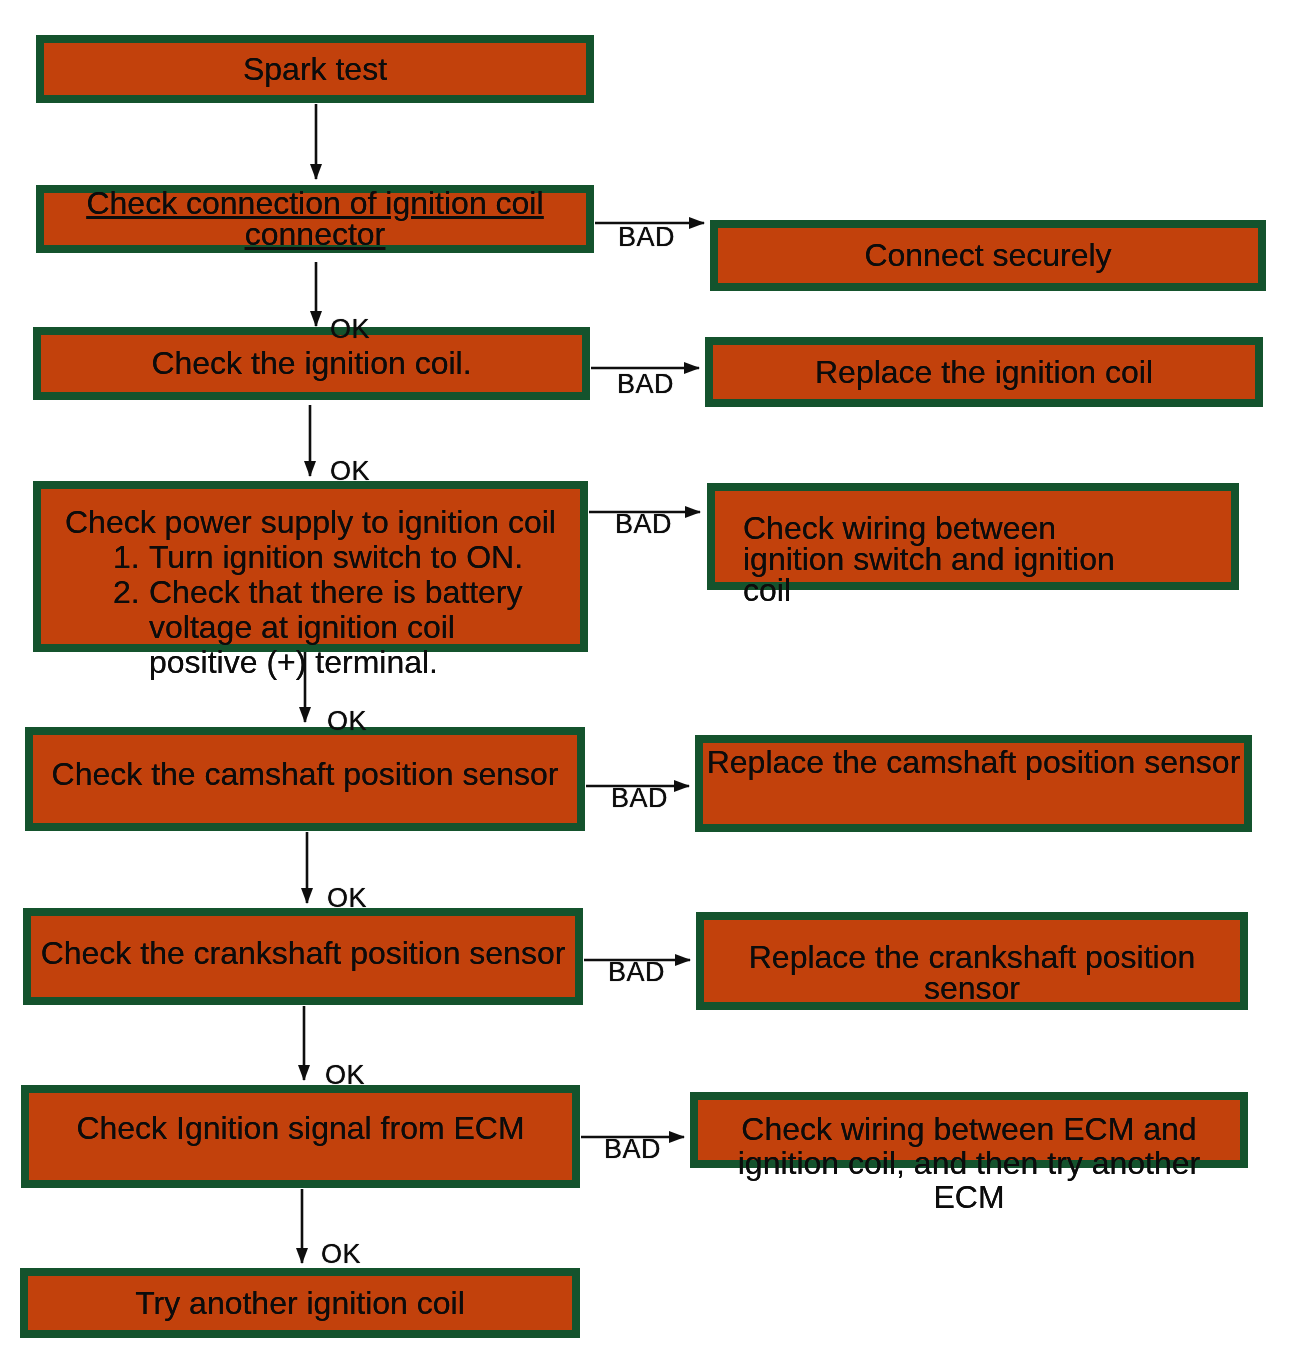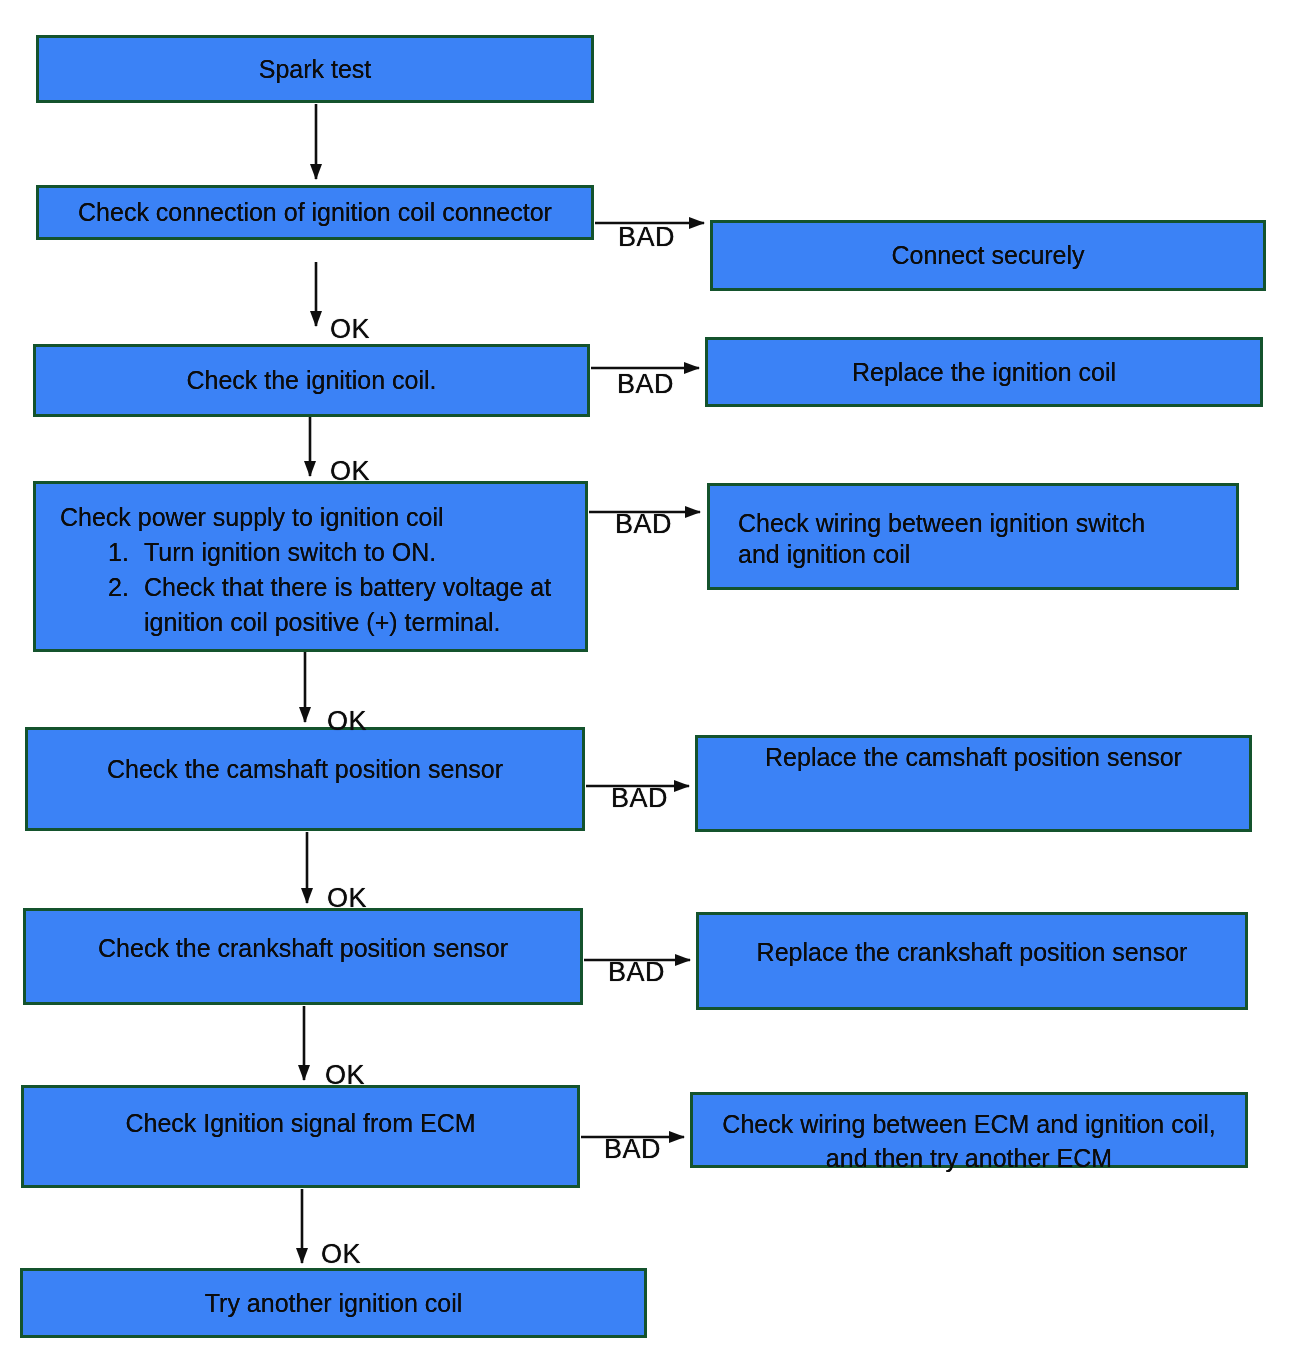--- a/index.html
+++ b/index.html
@@ -8,24 +8,24 @@
     width:1312px; height:1368px;
     background:#ffffff;
     font-family:"Liberation Sans", sans-serif;
     color:#0c0c0c;
     overflow:hidden;
   }
   .layer { position:absolute; left:0; top:0; width:1312px; height:1368px; }
   svg.arrows { pointer-events:none; }
   .box {
     position:absolute;
-    border:3px solid #14532d;
-    background:#3b82f6;
+    border:8px solid #14532d;
+    background:#c2410c;
     box-sizing:border-box;
-    font-size:25px;
+    font-size:32px;
     line-height:31px;
     text-shadow:0 0 0.6px currentColor;
   }
   .box.center {
     display:flex; align-items:center; justify-content:center;
     text-align:center;
   }
   .box.topcenter {
     display:flex; justify-content:center;
     text-align:center;
@@ -75,25 +75,25 @@
       <line x1="586" y1="786" x2="689" y2="786" marker-end="url(#ah)"></line>
       <line x1="584" y1="960" x2="690" y2="960" marker-end="url(#ah)"></line>
       <line x1="581" y1="1137" x2="684" y2="1137" marker-end="url(#ah)"></line>
     </g>
   </svg>
 
   <div class="box center" style="left:36px; top:35px; width:558px; height:68px;">
     <span>Spark test</span>
   </div>
 
-  <div class="box center" style="left:36px; top:185px; width:558px; height:55px;">
+  <div class="box center" style="left:36px; top:185px; width:558px; height:68px;text-decoration:underline;">
     <span>Check connection of ignition coil connector</span>
   </div>
 
-  <div class="box center" style="left:33px; top:344px; width:557px; height:73px;">
+  <div class="box center" style="left:33px; top:327px; width:557px; height:73px;">
     <span>Check the ignition coil.</span>
   </div>
 
   <div class="box topleft power" style="left:33px; top:481px; width:555px; height:171px;">
     <div class="p-title">Check power supply to ignition coil</div>
     <div class="p-item">
       <span class="p-num">1.</span>
       <span class="p-txt">Turn ignition switch to ON.</span>
     </div>
     <div class="p-item">
@@ -107,21 +107,21 @@
   </div>
 
   <div class="box topcenter" style="left:23px; top:908px; width:560px; height:97px; padding-top:22px;">
     <span>Check the crankshaft position sensor</span>
   </div>
 
   <div class="box topcenter" style="left:21px; top:1085px; width:559px; height:103px; padding-top:20px;">
     <span>Check Ignition signal from ECM</span>
   </div>
 
-  <div class="box center" style="left:20px; top:1268px; width:627px; height:70px;">
+  <div class="box center" style="left:20px; top:1268px; width:560px; height:70px;">
     <span>Try another ignition coil</span>
   </div>
 
   <div class="box center" style="left:710px; top:192px; width:556px; height:71px;margin-top:28px;">
     <span>Connect securely</span>
   </div>
 
   <div class="box center" style="left:705px; top:337px; width:558px; height:70px;">
     <span>Replace the ignition coil</span>
   </div>

